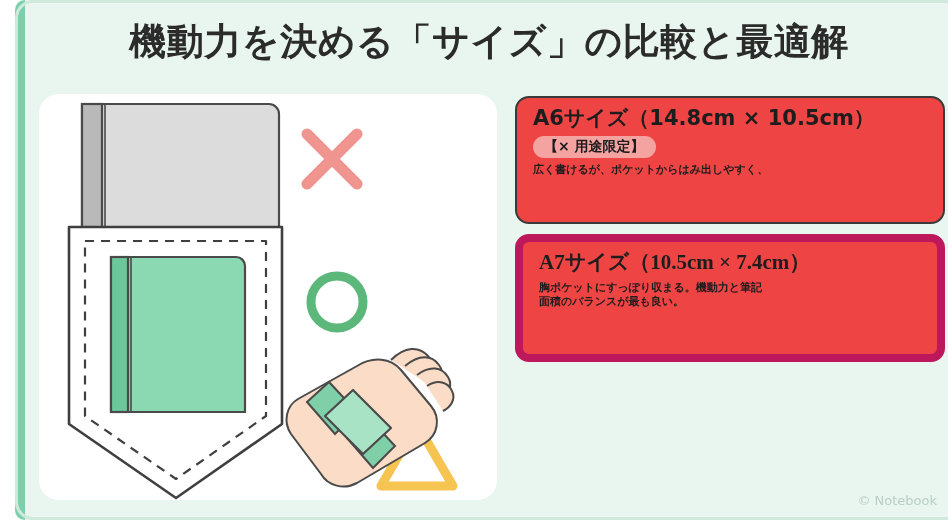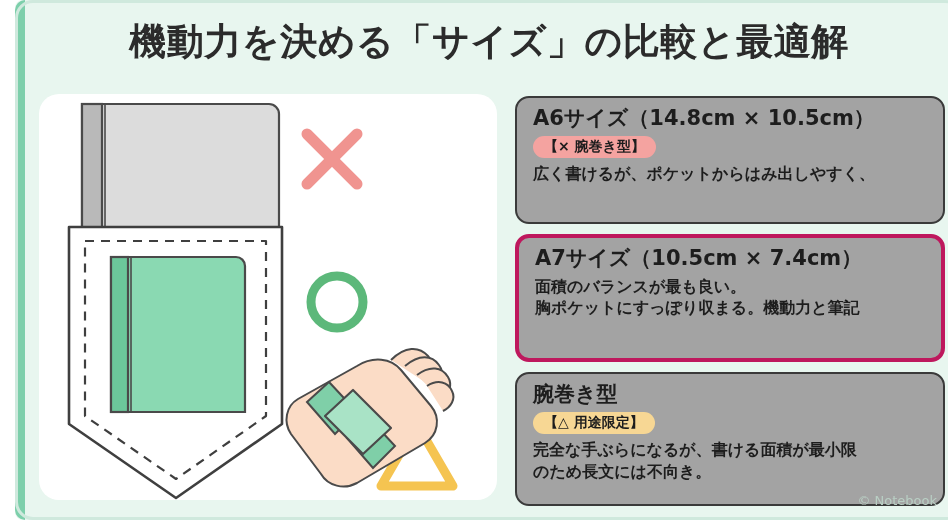--- a/index.html
+++ b/index.html
@@ -61,27 +61,27 @@
 
   
   #cards {
     position:absolute;
     left:500px; top:96px;
     width:430px; height:410px;
   }
   .card {
     position:absolute;
     left:0; width:430px;
-    background:#a3a3a3;
+    background:#ef4444;
     border-radius:14px;
     border:2px solid #3a3a3a;
     padding:8px 14px 8px 16px;
   }
   .card.c1 { top:0;   height:128px; }
-  .card.c2 { top:138px; height:128px; border:4px solid #be185d; }
+  .card.c2 { top:138px; height:128px; border:8px solid #be185d;font-family:Liberation Serif, serif; }
   .card.c3 { top:276px; height:134px; }
 
   .card-title {
     font-size:21px;
     font-weight:bold;
     color:#1d1d1d;
     line-height:1.18;
     white-space:nowrap;
   }
   .badge {
@@ -93,21 +93,21 @@
     font-weight:bold;
     color:#1d1d1d;
     line-height:1.25;
   }
   .badge.warn  { background:#f4a3a0; }
   .badge.best  { background:#a6e0c4; }
   .badge.limit { background:#f7d794; }
 
   .card-desc {
     margin-top:5px;
-    font-size:16px;
+    font-size:11px;
     font-weight:bold;
     color:#1d1d1d;
     line-height:1.33;
   }
   .card-desc .ln { display:block; white-space:nowrap; }
 
   
   #credit {
     position:absolute;
     right:8px; bottom:-2px;
@@ -173,40 +173,32 @@
 
         <path d="M286 322 L314 296 L352 334 L324 360 Z" fill="#a9e3c6" stroke="#4a4a4a" stroke-width="2.2" stroke-linejoin="round"></path>
       </g>
     </svg>
   </div>
 
   <div id="cards">
 
     <div class="card c1">
       <div class="card-title">A6サイズ（14.8cm × 10.5cm）</div>
-      <span class="badge warn">【× 腕巻き型】</span>
+      <span class="badge warn">【× 用途限定】</span>
       <div class="card-desc">
         <span class="ln">広く書けるが、ポケットからはみ出しやすく、</span>
       </div>
     </div>
 
     <div class="card c2">
       <div class="card-title">A7サイズ（10.5cm × 7.4cm）</div>
       <div class="card-desc">
+        <span class="ln">胸ポケットにすっぽり収まる。機動力と筆記</span>
         <span class="ln">面積のバランスが最も良い。</span>
-        <span class="ln">胸ポケットにすっぽり収まる。機動力と筆記</span>
       </div>
     </div>
 
-    <div class="card c3">
-      <div class="card-title">腕巻き型</div>
-      <span class="badge limit">【△ 用途限定】</span>
-      <div class="card-desc">
-        <span class="ln">完全な手ぶらになるが、書ける面積が最小限</span>
-        <span class="ln">のため長文には不向き。</span>
-      </div>
-    </div>
 
     <div id="credit">© Notebook</div>
   </div>
 
   <div id="frame-rim"></div>
 </div>
 
 </body></html>

